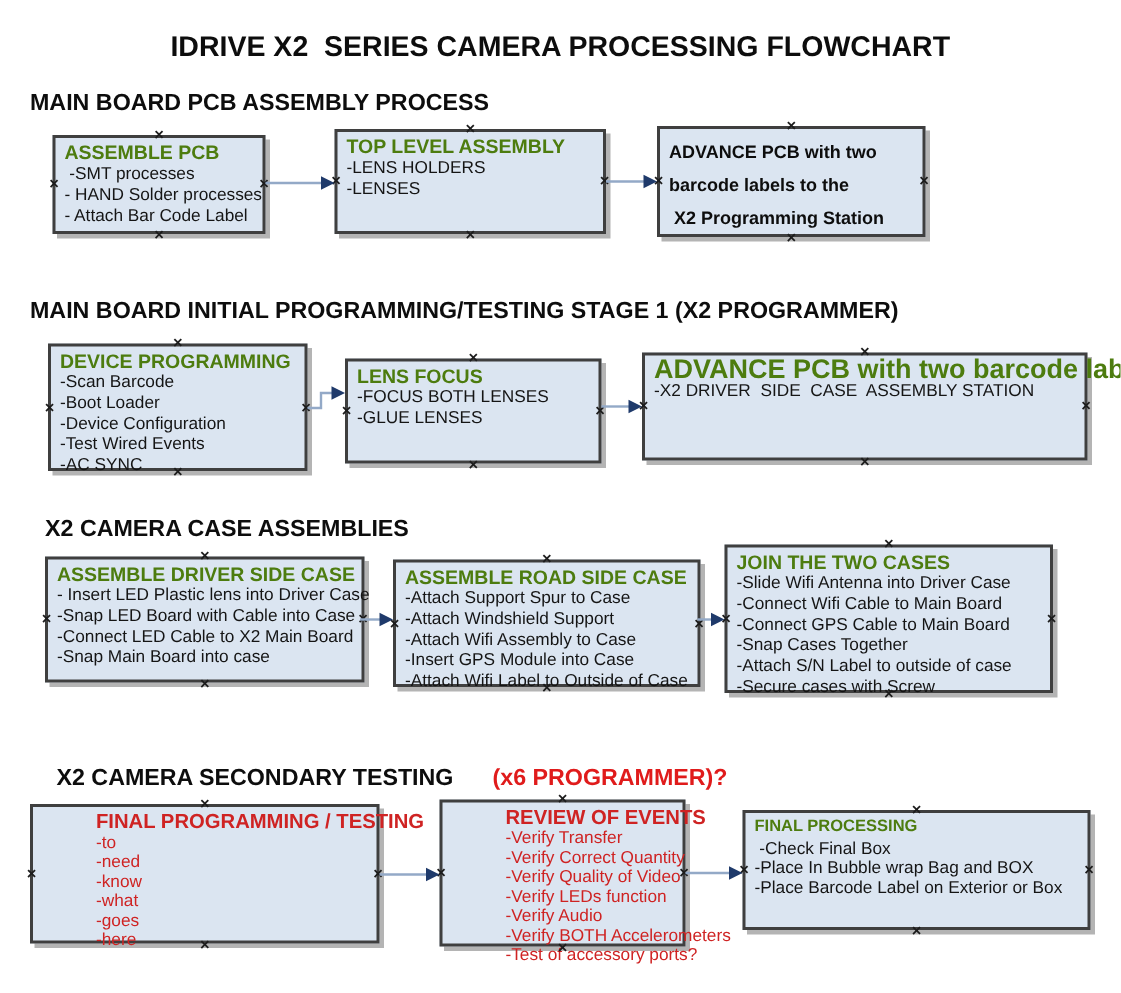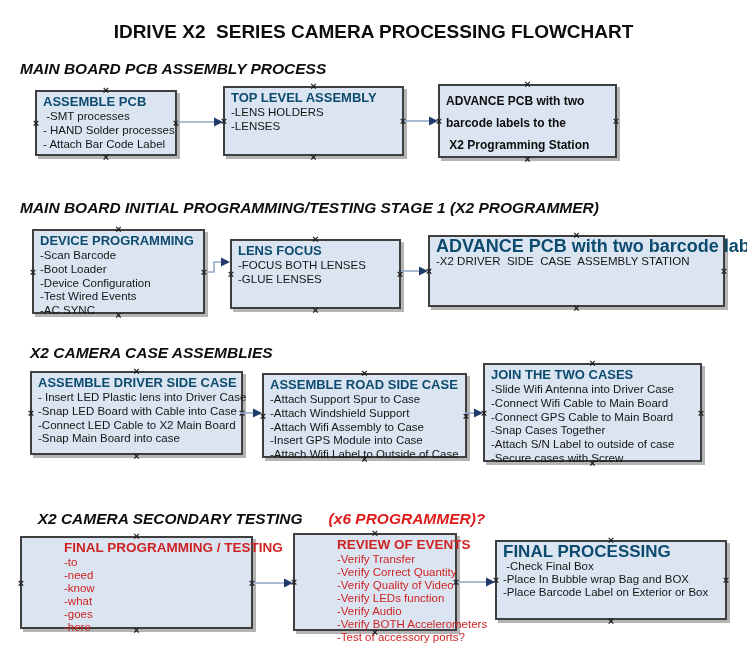--- a/index.html
+++ b/index.html
@@ -2,28 +2,28 @@
 <html><head>
 <meta charset="utf-8">
 <style>
   html,body { margin:0; padding:0; background:#ffffff; }
   body { width:747px; height:662px; position:relative; overflow:hidden;
          font-family:"Liberation Sans", sans-serif; color:#111; }
 
   .page-title { position:absolute; top:21px; left:0; width:747px; text-align:center;
                 font-size:19px; font-weight:bold; white-space:pre; color:#0d0d0d; }
 
-  .sec-h { position:absolute; font-size:15.5px; font-weight:bold; white-space:pre; color:#0d0d0d;font-style:italic; }
+  .sec-h { position:absolute; font-size:15.5px; font-weight:bold; white-space:pre; color:#0d0d0d; }
   .sec-h .red-part { color:#e01b1b; margin-left:26px; }
 
   .fbox { position:absolute; background:#dbe5f1; border:2px solid #3f3f3f;
           box-shadow:3px 3px 0 #b4b4b4; box-sizing:border-box; padding:2px 6px 0 6px; }
 
   .btitle { font-size:13px; font-weight:bold; line-height:15px; margin-bottom:1px;
-            white-space:pre; color:#0c4a6e; }
+            white-space:pre; color:#4d7c0f; }
   .bitem  { font-size:11.5px; line-height:13.8px; white-space:pre; color:#151515; }
 
   .adv .bitem { font-size:12px; font-weight:bold; line-height:22px; color:#0d0d0d; }
 
   .red .btitle, .red .bitem { color:#cf2323;padding-left:36px; }
   .r4 .bitem { line-height:13px; }
 
   .anch { position:absolute; font-size:11px; font-weight:bold; color:#1c1c1c;
           line-height:8px; width:8px; height:8px; text-align:center; }
   .anch-t { top:-6px; left:50%; transform:translateX(-50%); }
@@ -171,21 +171,21 @@
   <div class="bitem">-Verify Audio</div>
   <div class="bitem">-Verify BOTH Accelerometers</div>
   <div class="bitem">-Test of accessory ports?</div>
 <span class="anch anch-t">×</span>
     <span class="anch anch-b">×</span>
     <span class="anch anch-l">×</span>
     <span class="anch anch-r">×</span>
   </div>
 
 <div class="fbox r4" style="left:495px; top:540px; width:232px; height:80px;">
-  <div class="btitle" style="font-size:17px;">FINAL PROCESSING</div>
+  <div class="btitle" style="font-size:11px;">FINAL PROCESSING</div>
   <div class="bitem"> -Check Final Box</div>
   <div class="bitem">-Place In Bubble wrap Bag and BOX</div>
   <div class="bitem">-Place Barcode Label on Exterior or Box</div>
 <span class="anch anch-t">×</span>
     <span class="anch anch-b">×</span>
     <span class="anch anch-l">×</span>
     <span class="anch anch-r">×</span>
   </div>
 
 <svg id="arrow-layer" width="747" height="662" viewBox="0 0 747 662">

